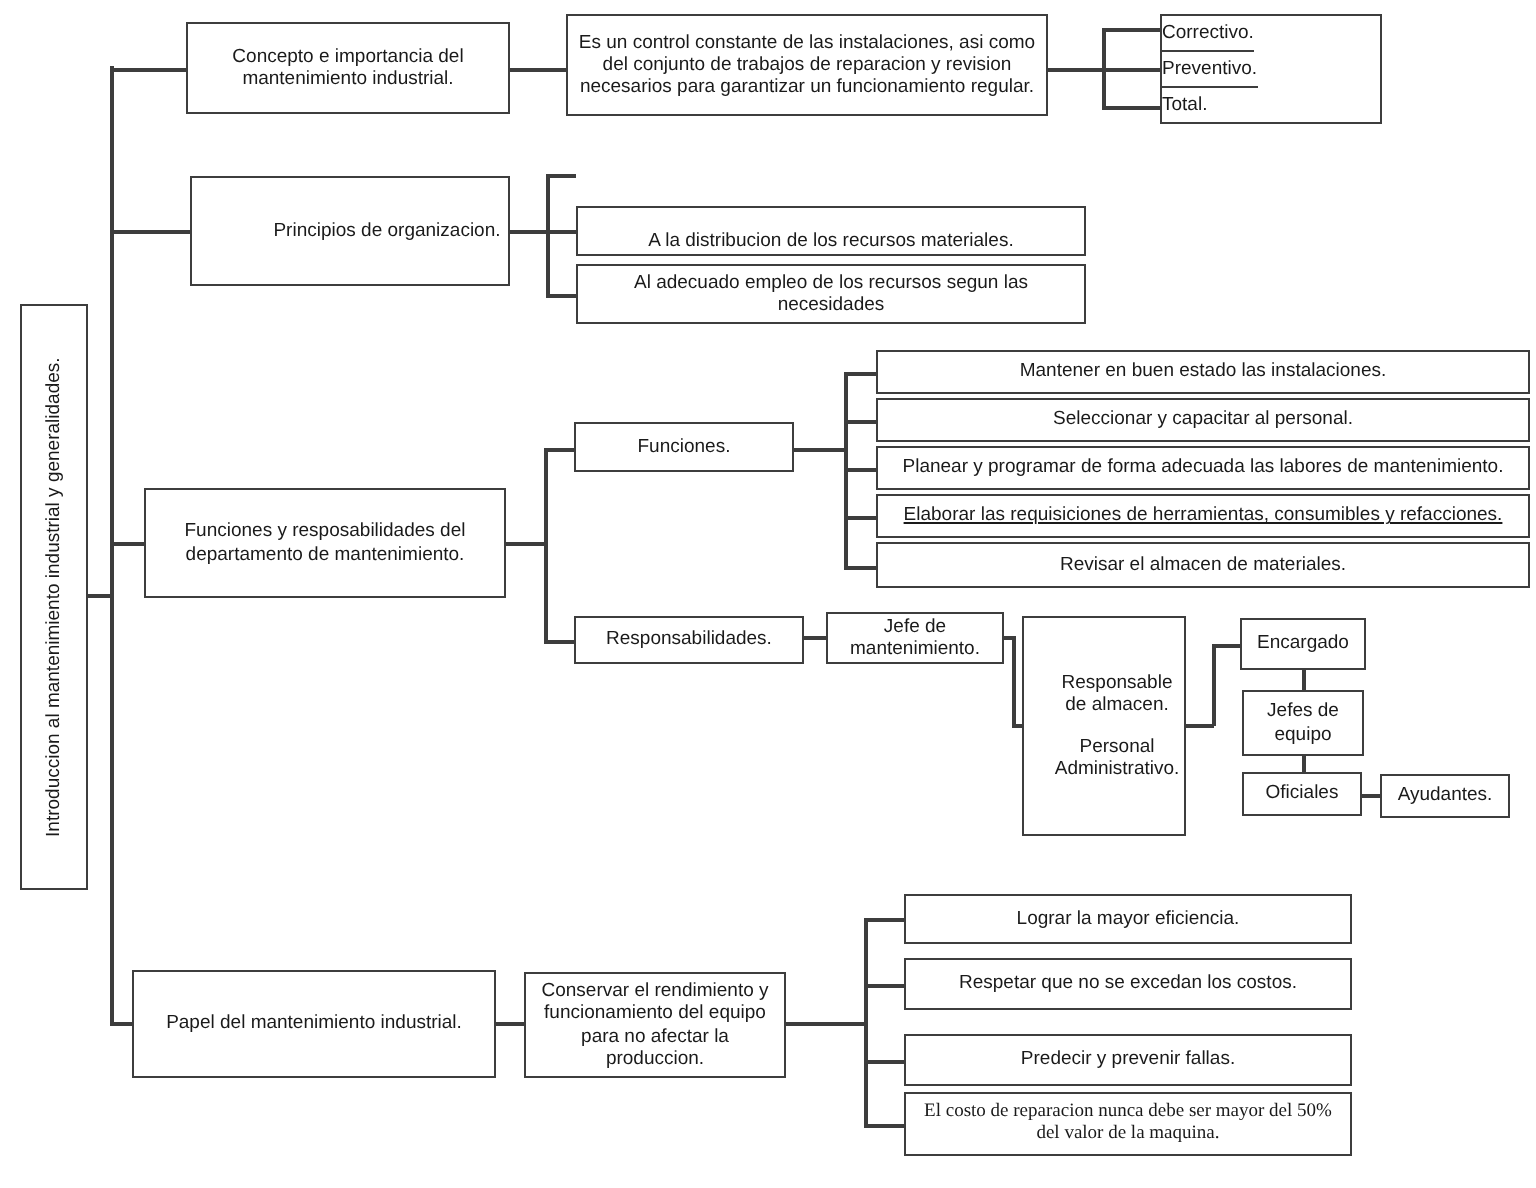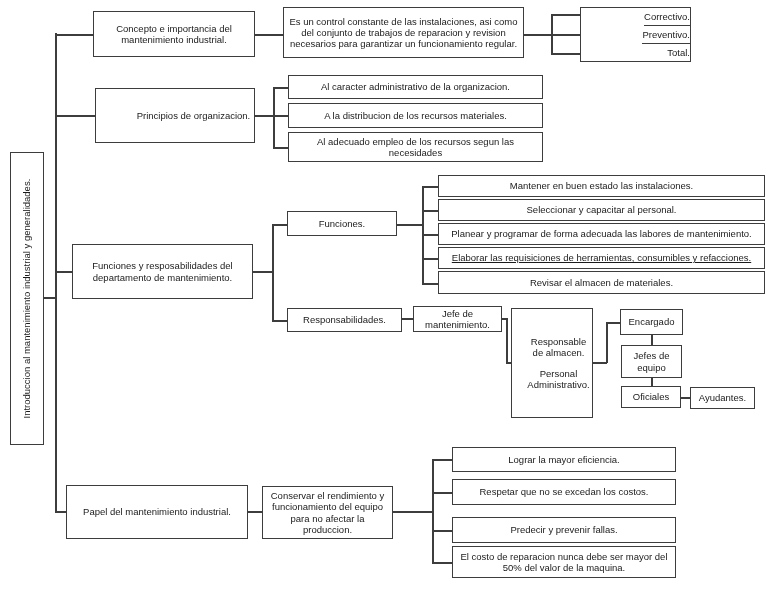--- a/index.html
+++ b/index.html
@@ -12,21 +12,21 @@
     position:absolute;box-sizing:border-box;background:#ffffff;
     border:1.5px solid #3d3d3d;
     display:flex;align-items:center;justify-content:center;
     text-align:center;font-size:9.5px;line-height:1.18;padding:1px 3px;
   }
   .hline{position:absolute;height:1.5px;background:#3d3d3d;}
   .vline{position:absolute;width:1.5px;background:#3d3d3d;}
   .vbox span{
     transform:rotate(-90deg);white-space:nowrap;display:block;font-size:9.5px;
   }
-  .stack{flex-direction:column;align-items:flex-end;padding:0;}
+  .stack{flex-direction:column;align-items:flex-start;padding:0;}
   .stack .row{
     flex:1;display:flex;align-items:center;justify-content:center;
     border-bottom:1.5px solid #3d3d3d;
   }
   .stack .row:last-child{border-bottom:none;}
   .twopart{flex-direction:column;justify-content:center;gap:9px;}
 </style>
 </head>
 <body>
 
@@ -65,24 +65,21 @@
 
   <div class="hline" style="left:56px;top:115px;width:39px;"></div>
   <div class="box" style="left:95px;top:88px;width:160px;height:55px;padding-left:40px;">
     <span>Principios de organizacion.</span>
   </div>
   <div class="hline" style="left:255px;top:115px;width:18px;"></div>
   <div class="vline" style="left:273px;top:87px;height:61px;"></div>
   <div class="hline" style="left:273px;top:87px;width:15px;"></div>
   <div class="hline" style="left:273px;top:115px;width:15px;"></div>
   <div class="hline" style="left:273px;top:147px;width:15px;"></div>
-  <div class="box" style="left:288px;top:75px;width:255px;height:24px;">
-    <span>Al caracter administrativo de la organizacion.</span>
-  </div>
-  <div class="box" style="left:288px;top:103px;width:255px;height:25px;">
+  <div class="box" style="left:288px;top:103px;width:255px;height:25px;align-items:flex-end;">
     <span>A la distribucion de los recursos materiales.</span>
   </div>
   <div class="box" style="left:288px;top:132px;width:255px;height:30px;">
     <span>Al adecuado empleo de los recursos segun las necesidades</span>
   </div>
 
   <div class="hline" style="left:56px;top:271px;width:16px;"></div>
   <div class="box" style="left:72px;top:244px;width:181px;height:55px;">
     <span>Funciones y resposabilidades del departamento de mantenimiento.</span>
   </div>
@@ -166,17 +163,17 @@
   <div class="hline" style="left:432px;top:562px;width:20px;"></div>
   <div class="box" style="left:452px;top:447px;width:224px;height:25px;">
     <span>Lograr la mayor eficiencia.</span>
   </div>
   <div class="box" style="left:452px;top:479px;width:224px;height:26px;">
     <span>Respetar que no se excedan los costos.</span>
   </div>
   <div class="box" style="left:452px;top:517px;width:224px;height:26px;">
     <span>Predecir y prevenir fallas.</span>
   </div>
-  <div class="box" style="left:452px;top:546px;width:224px;height:32px;">
+  <div class="box" style="left:452px;top:546px;width:224px;height:32px;font-family:Liberation Serif, serif;">
     <span>El costo de reparacion nunca debe ser mayor del 50% del valor de la maquina.</span>
   </div>
 
 </div>
 
 </body></html>

